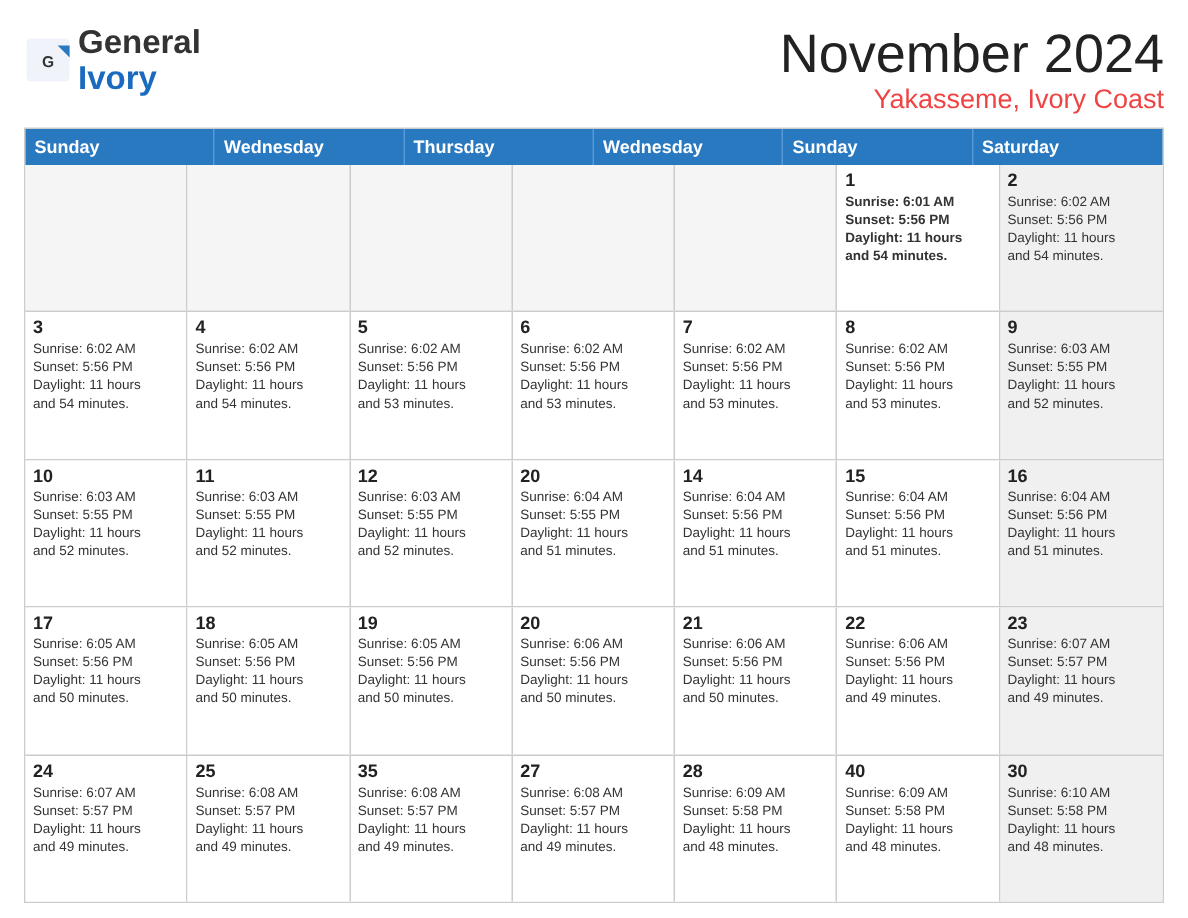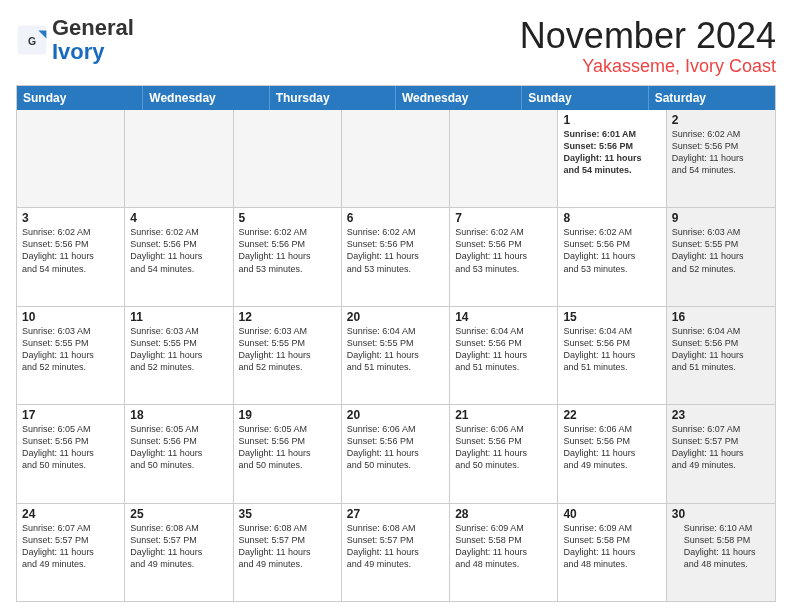--- a/index.html
+++ b/index.html
@@ -352,21 +352,21 @@
           </div>
           <div class="cal-cell">
             <div class="day-num">40</div>
             <div class="day-info" style="white-space: pre-line;">Sunrise: 6:09 AM
 Sunset: 5:58 PM
 Daylight: 11 hours
 and 48 minutes.</div>
           </div>
           <div class="cal-cell shaded">
             <div class="day-num">30</div>
-            <div class="day-info" style="white-space: pre-line; margin-left: 12px;">Sunrise: 6:10 AM
+            <div class="day-info" style="white-space: pre-line;">Sunrise: 6:10 AM
 Sunset: 5:58 PM
 Daylight: 11 hours
 and 48 minutes.</div>
           </div>
         </div>
       </div>
   </div>
 </div>
 
 </body></html>

